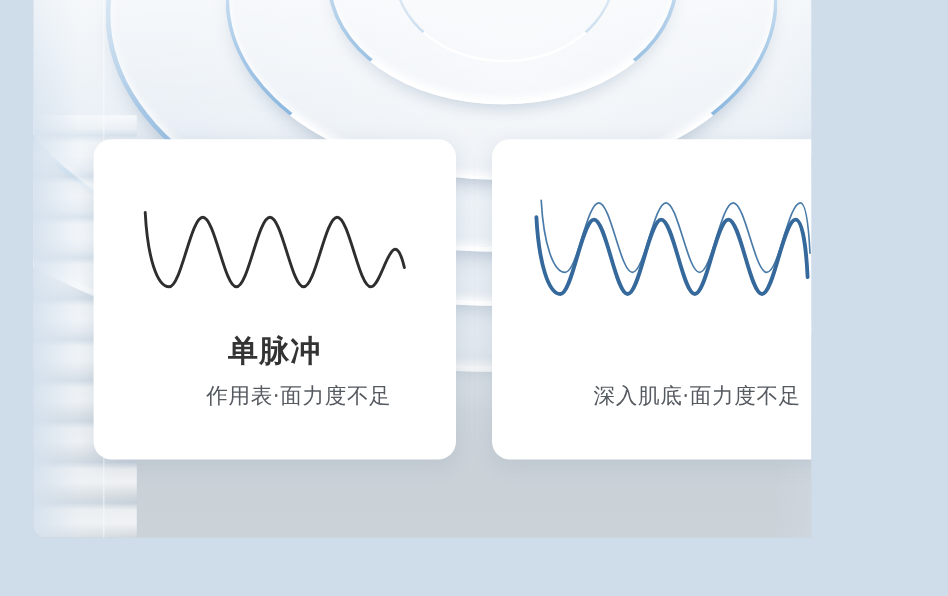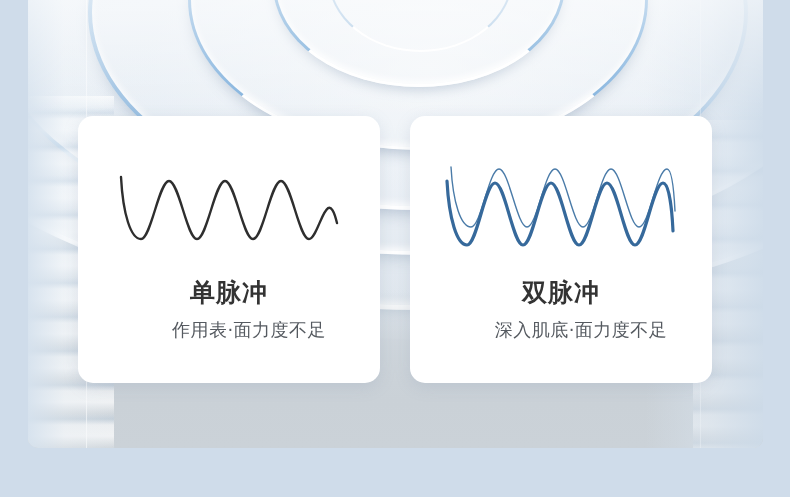--- a/index.html
+++ b/index.html
@@ -1,21 +1,21 @@
 <!DOCTYPE html>
 <html><head>
 <meta charset="utf-8">
 <style>
   html,body{margin:0;padding:0;}
   body{
     width:790px;height:497px;overflow:hidden;
     background:#cfddec;
     font-family:"Liberation Sans","DejaVu Sans",sans-serif;
   }
-  #stage{position:relative;width:790px;height:497px;background:#cfdcea;overflow:hidden;}
+  #stage{position:relative;width:676px;height:497px;background:#cfdcea;overflow:hidden;}
 
   
   #photo{
     position:absolute;left:28px;top:0;width:735px;height:448px;
     border-radius:0 0 10px 10px;overflow:hidden;
     background:
       linear-gradient(180deg,#e9eff5 0%,#e4ebf2 40%,#d6dee5 78%,#cdd4da 100%);
   }
   
   #photo .colshade{
@@ -196,18 +196,17 @@
                    C 32 88, 40 26, 50 26
                    C 60 26, 68 88, 78 88
                    C 88 88, 96 26, 106 26
                    C 116 26, 124 88, 134 88
                    C 144 88, 152 26, 162 26
                    C 172 26, 180 88, 190 88
                    C 200 88, 208 26, 218 26
                    C 224 26, 227 52, 228 74"></path>
         </svg>
       </div>
-      <div class="card-title">双脉冲</div>
       <div class="card-sub">深入肌底·面力度不足</div>
     </div>
 
   </div>
 </div>
 
 </body></html>

